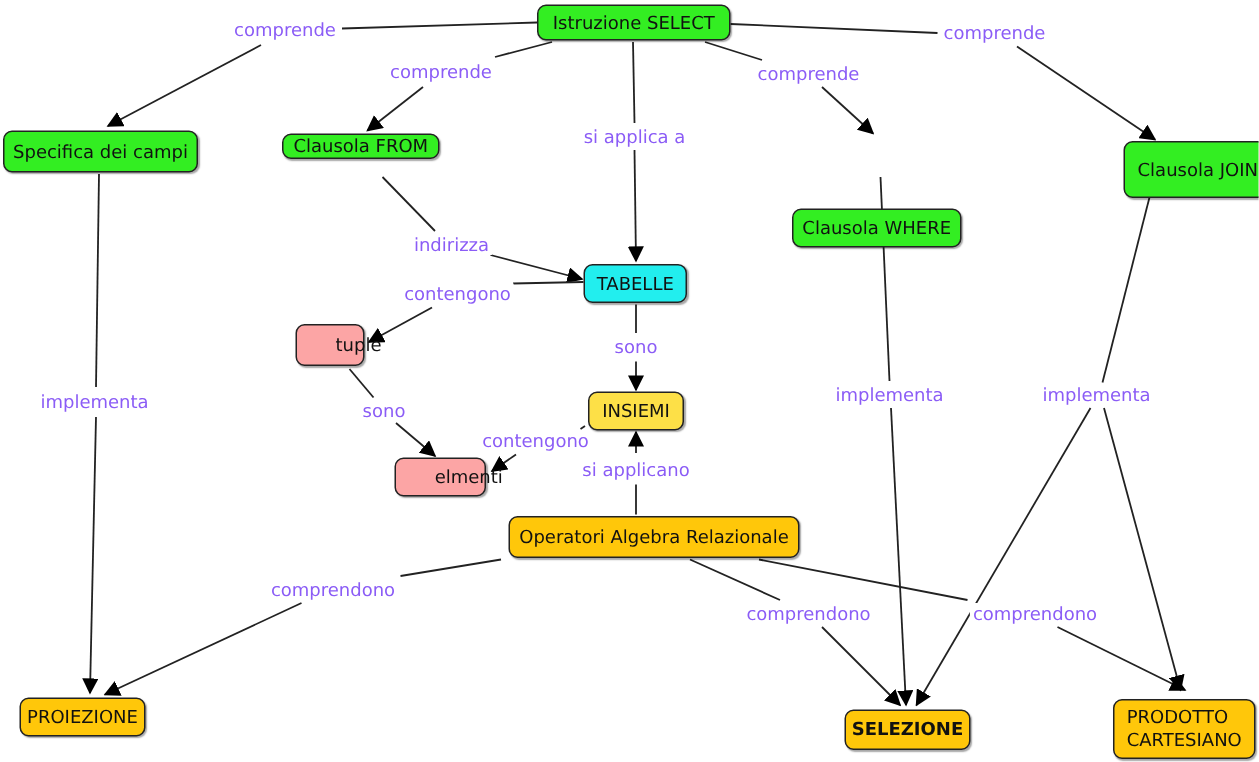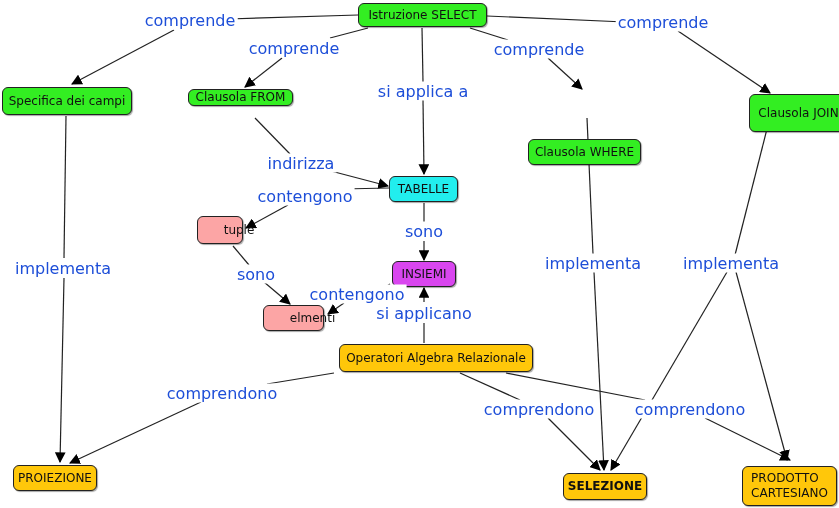--- a/index.html
+++ b/index.html
@@ -5,24 +5,24 @@
   html, body { margin: 0; padding: 0; background: #ffffff; }
   body { width: 839px; height: 508px; position: relative; overflow: hidden;
          font-family: "DejaVu Sans", sans-serif; }
   svg.links { position: absolute; left: 0; top: 0; }
   .node { position: absolute; box-sizing: border-box; border: 1px solid #222;
           border-radius: 6px; font-size: 12px; color: #111; text-align: left;
           display: flex; align-items: center; justify-content: center;
           line-height: 15px; white-space: pre-line; box-shadow: 1px 1px 1px rgba(0,0,0,0.35); }
   .green { background: #33ee22; }
   .cyan { background: #22eeee; }
-  .yellow { background: #d946ef; }
+  .yellow { background: #fde047; }
   .pale { background: #fca5a5; padding-left: 38px; }
   .orange { background: #ffc70a; }
-  .lbl { position: absolute; font-size: 16px; color: #1d4ed8; background: #fff;
+  .lbl { position: absolute; font-size: 12px; color: #8b5cf6; background: #fff;
          padding: 0 2px; white-space: nowrap; transform: translate(-50%, -50%); }
 </style>
 </head>
 <body>
 
 <svg class="links" width="839" height="508">
   <defs>
     <marker id="arr" viewBox="0 0 10 10" refX="9" refY="5" markerWidth="9" markerHeight="9" orient="auto">
       <path d="M0,0 L10,5 L0,10 z" fill="#000"></path>
     </marker>

